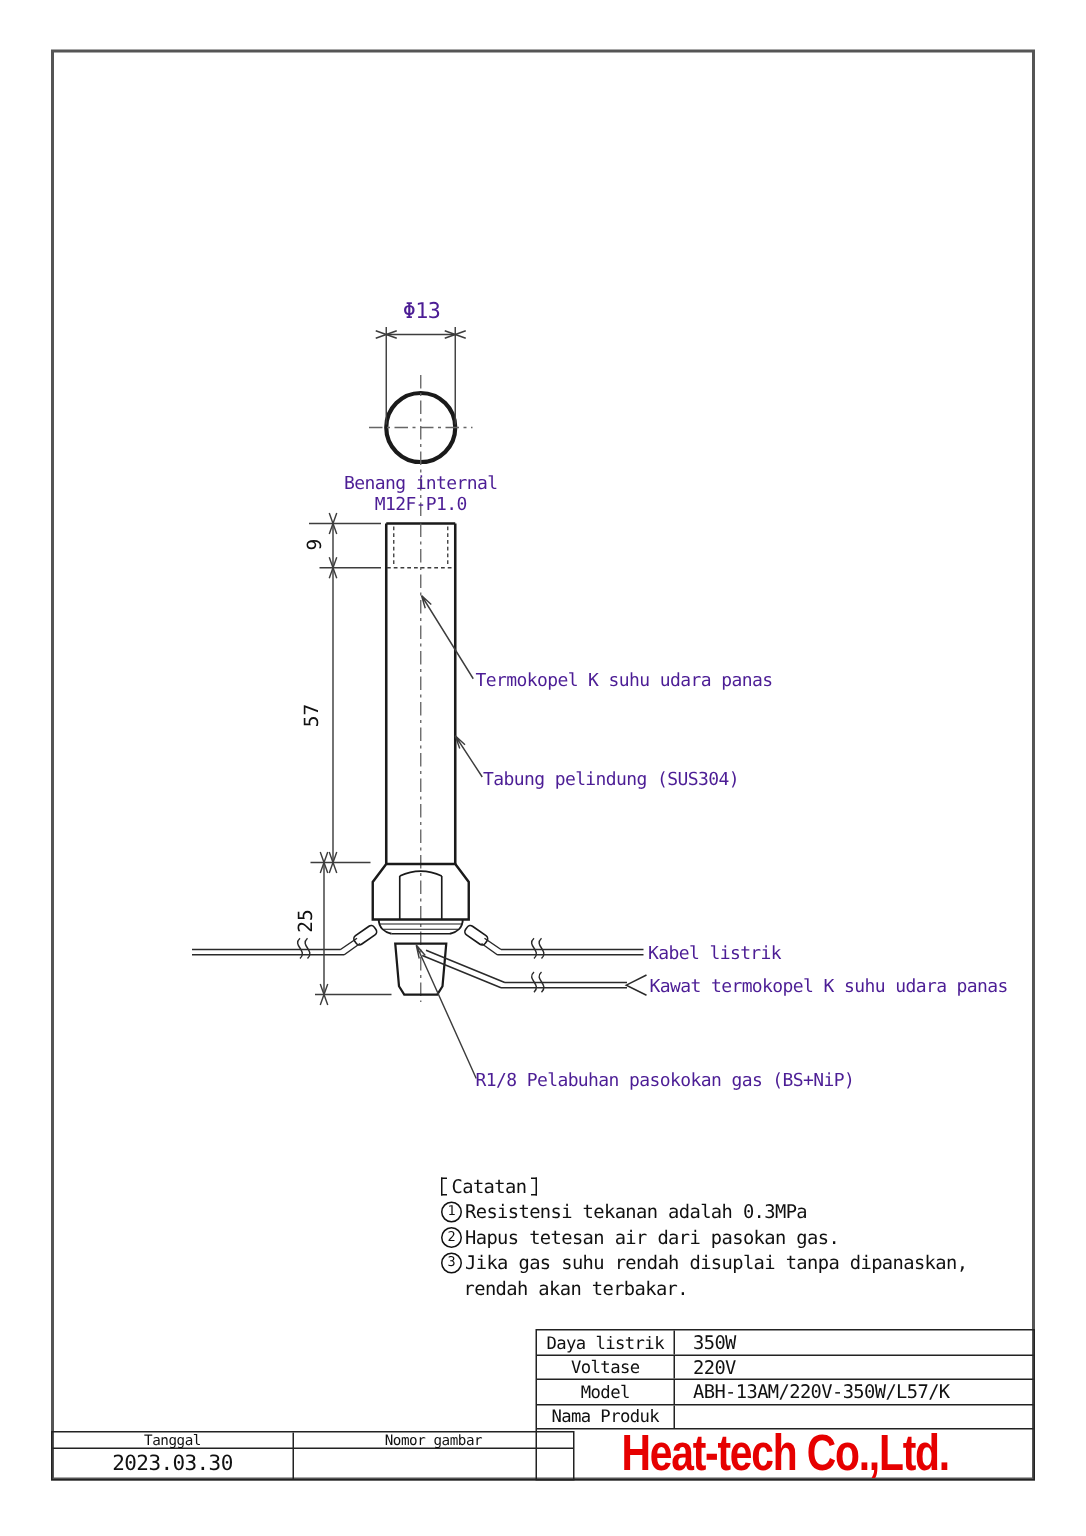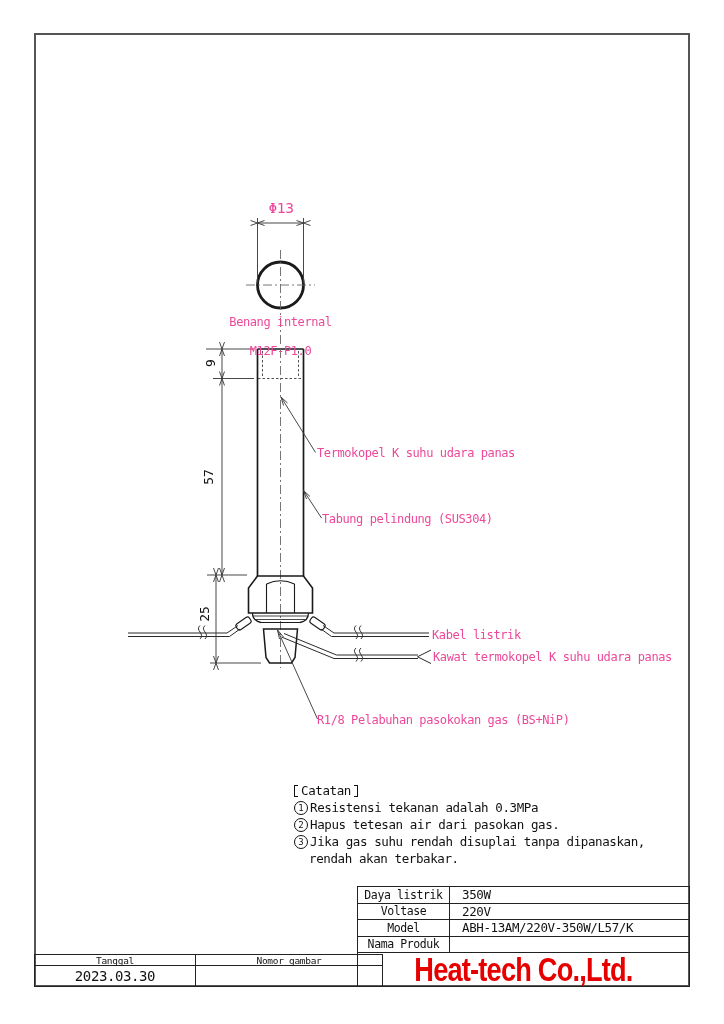--- a/index.html
+++ b/index.html
@@ -3,21 +3,21 @@
 <meta charset="utf-8">
 <style>
   html,body { margin:0; padding:0; background:#fff; }
   .page { position:relative; width:724px; height:1024px; background:#fff; overflow:hidden;
           font-family:"DejaVu Sans Mono", monospace; color:#111; }
   .frame { position:absolute; left:34px; top:33px; width:656px; height:954px;
            border:2px solid #555; box-sizing:border-box; }
   svg.draw { position:absolute; left:0; top:0; }
 
   .lbl { position:absolute; font-size:12px; line-height:13px; letter-spacing:-0.4px;
-         white-space:nowrap; color:#ec4899; }
+         white-space:nowrap; color:#4c1d95; }
   .phi { font-size:14.5px; }
   .ctr { text-align:center; }
   .dimlbl { position:absolute; width:26px; height:26px; display:flex; align-items:center;
             justify-content:center; font-size:13px; transform:rotate(-90deg); }
 
   .notes { position:absolute; left:294px; top:782px; font-size:12.5px; line-height:17px;
            letter-spacing:-0.4px; }
   .notes-title { display:flex; align-items:center; height:17px; }
   .lb,.rb { display:inline-block; width:4px; height:12px; border:1.6px solid #111; box-sizing:border-box; }
   .lb { border-right:none; margin-right:3px; }
@@ -119,21 +119,21 @@
 
     <g fill="none" stroke="#3d3d3d" stroke-width="0.95">
       <path d="M281,397 L315.5,452.5 M281,397 L287.5,403 M281,397 L283.5,405.5"></path>
       <path d="M303.5,490.5 L321.5,518 M303.5,490.5 L310,496.5 M303.5,490.5 L306.5,499"></path>
       <path d="M277.5,630 L317.5,719 M277.5,630 L283.5,637 M277.5,630 L279.5,639"></path>
     </g>
   </svg>
 
   <div class="lbl phi ctr" style="left:258px; top:202px; width:46px;">Φ13</div>
   <div class="lbl ctr" style="left:200px; top:316px; width:161px;">Benang internal</div>
-  <div class="lbl ctr" style="left:200px; top:329.5px; width:161px;margin-top:15px;">M12F-P1.0</div>
+  <div class="lbl ctr" style="left:200px; top:329.5px; width:161px;">M12F-P1.0</div>
 
   <div class="dimlbl" style="left:197px; top:350px;">9</div>
   <div class="dimlbl" style="left:195px; top:464px;">57</div>
   <div class="dimlbl" style="left:191px; top:601px;">25</div>
 
   <div class="lbl" style="left:317px; top:447px;">Termokopel K suhu udara panas</div>
   <div class="lbl" style="left:322px; top:513px;">Tabung pelindung (SUS304)</div>
   <div class="lbl" style="left:432px; top:629px;">Kabel listrik</div>
   <div class="lbl" style="left:433px; top:651px;">Kawat termokopel K suhu udara panas</div>
   <div class="lbl" style="left:317px; top:714px;">R1/8 Pelabuhan pasokokan gas (BS+NiP)</div>

